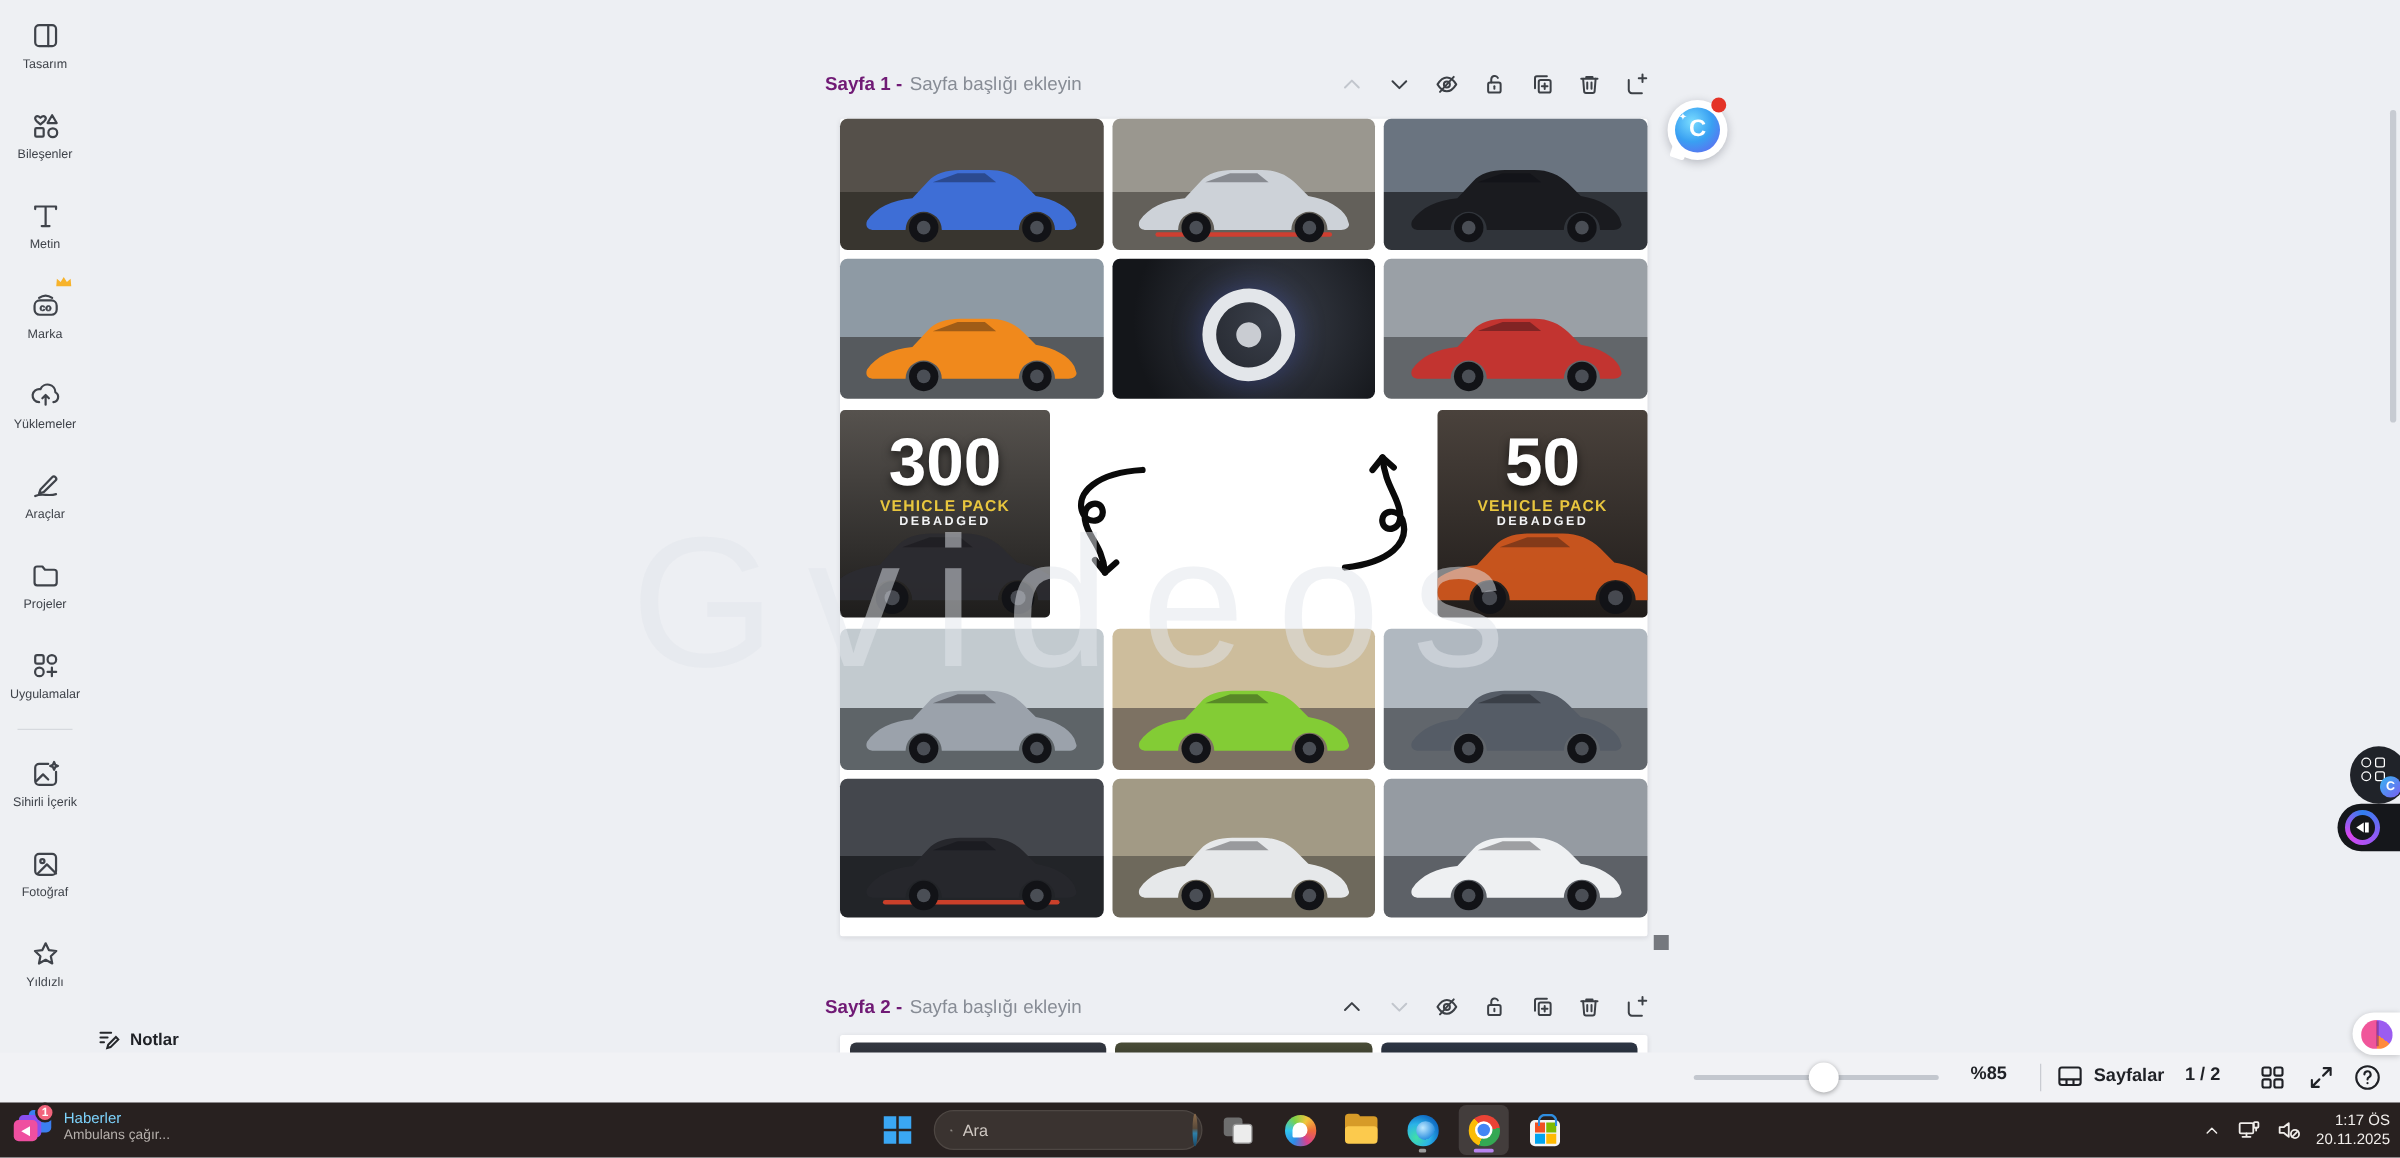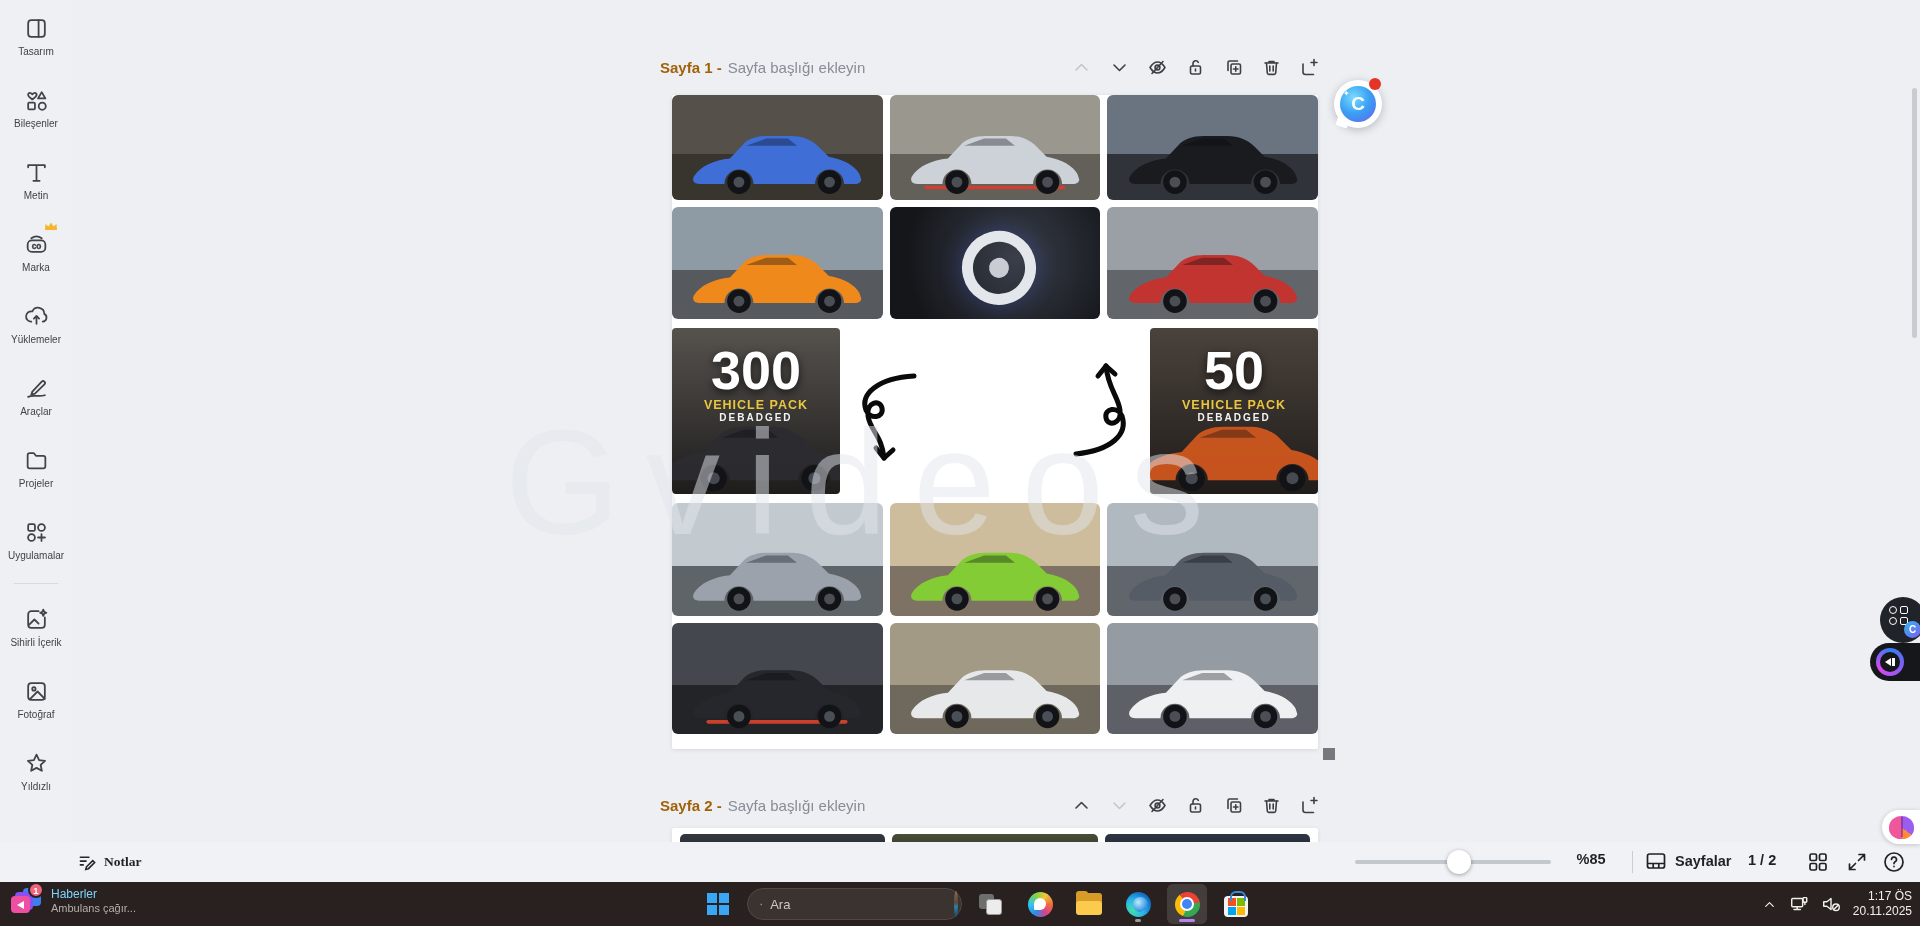--- a/index.html
+++ b/index.html
@@ -9,21 +9,21 @@
   .sidebar { position:absolute; left:0; top:0; width:72px; height:842px; background:#eef0f3; z-index:20; }
   .side-item { width:72px; height:72px; display:flex; flex-direction:column; align-items:center; justify-content:center; gap:5px; cursor:pointer; position:relative; }
   .side-item svg { width:25px; height:25px; stroke:#3f434a; fill:none; stroke-width:1.7; stroke-linecap:round; stroke-linejoin:round; }
   .side-label { font-size:10px; color:#3f434a; white-space:nowrap; }
   .side-divider { width:44px; height:1px; background:#d6d9de; margin:7px auto; }
   .crown { position:absolute; top:2px; right:14px; width:14px; height:11px; }
   .crown svg { width:14px; height:11px; fill:#f7b32b; stroke:none; }
 
   
   .page-header { position:absolute; left:660px; width:660px; height:26px; display:flex; align-items:center; z-index:6; }
-  .ph-title { font-size:15px; font-weight:700; color:#a16207; }
+  .ph-title { font-size:15px; font-weight:700; color:#701a75; }
   .ph-sub { font-size:15px; color:#878c95; margin-left:6px; }
   .ph-icons { margin-left:auto; display:flex; align-items:center; gap:17px; }
   .ph-icons svg { width:21px; height:21px; stroke:#3c4046; fill:none; stroke-width:1.6; stroke-linecap:round; stroke-linejoin:round; cursor:pointer; }
   .ph-icons svg.disabled { stroke:#c2c6cd; }
 
   .page { position:absolute; left:672px; width:646px; background:#ffffff; border-radius:2px; box-shadow:0 1px 4px rgba(20,24,32,0.10); z-index:4; }
   .page1 { top:95px; height:654px; padding:0; display:flex; flex-direction:column; gap:9px; }
   .page2 { top:828px; height:17px; padding:6px 8px 0; overflow:hidden; }
   .p2grid { display:grid; grid-template-columns:repeat(3,1fr); gap:7px; height:30px; }
   .p2grid .cell { border-radius:5px 5px 0 0; }
@@ -509,21 +509,21 @@
         <b></b>
         <i></i>
       </div>
     </div>
 </div>
 <div class="brain-tab">
   <div class="brain"></div>
 </div>
 
 <div class="bottom-bar"></div>
-<div class="notes-btn" style="position:absolute; left:78px; top:849px; z-index:31;font-family:Liberation Serif, serif;">
+<div class="notes-btn" style="position:absolute; left:78px; top:818px; z-index:31;">
   <svg viewBox="0 0 20 20">
       <path d="M2.5 4.5 h9 M2.5 8.5 h6 M2.5 12.5 h3"></path>
       <path d="M9 14.5 l6.5-6.5 2 2 -6.5 6.5 -2.8 0.8 Z"></path>
     </svg>
   <span class="notes-label">Notlar</span>
 </div>
 
 <div class="zoom-track">
   <div class="zoom-thumb"></div>
 </div>

